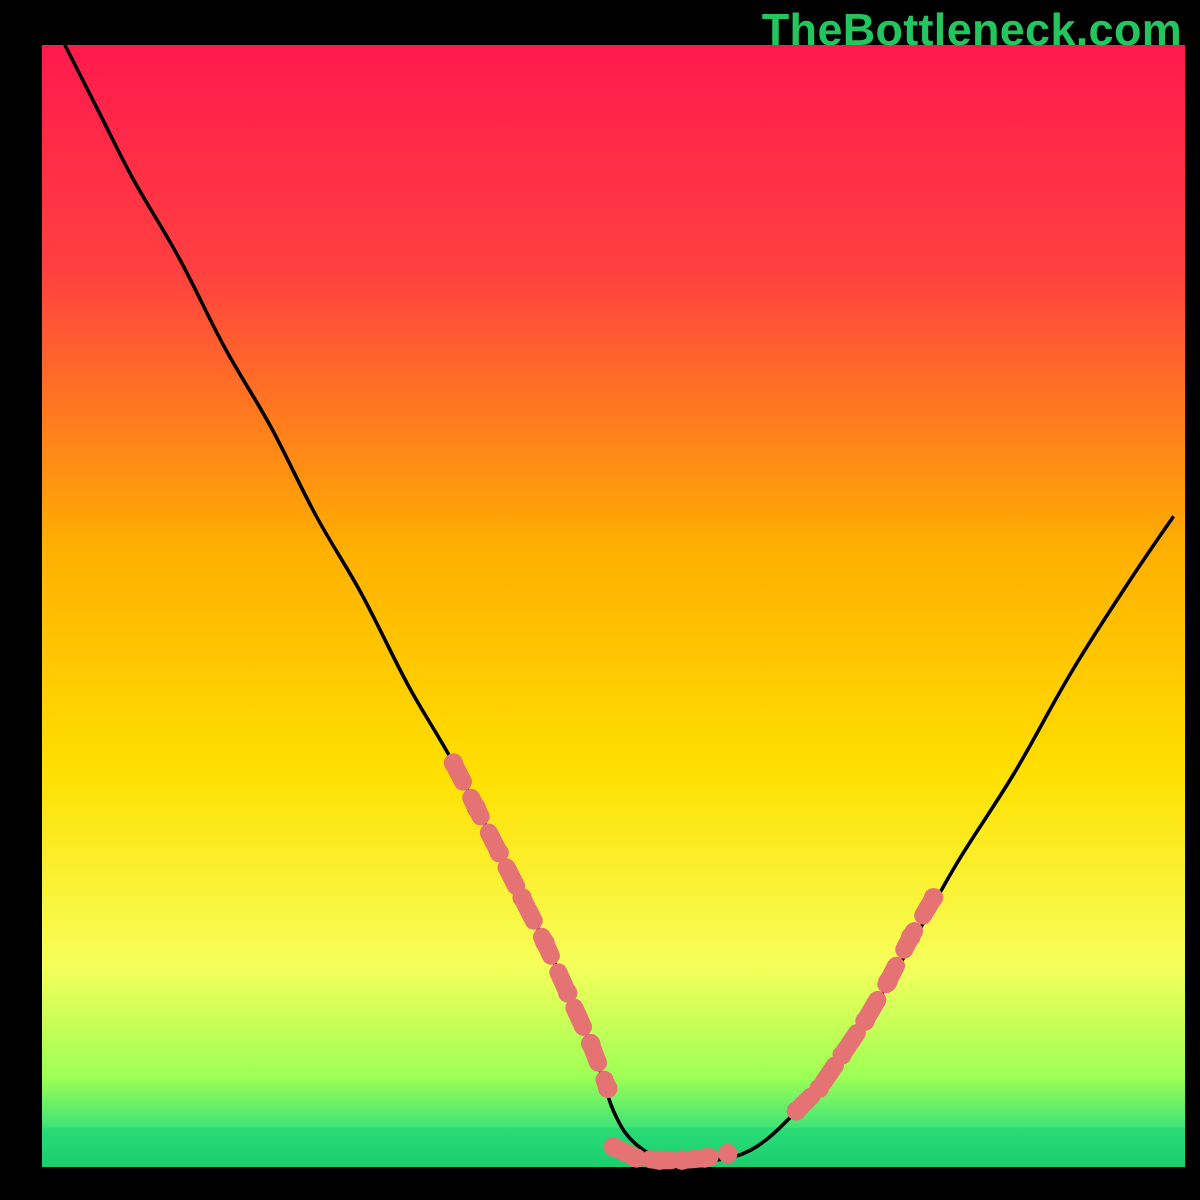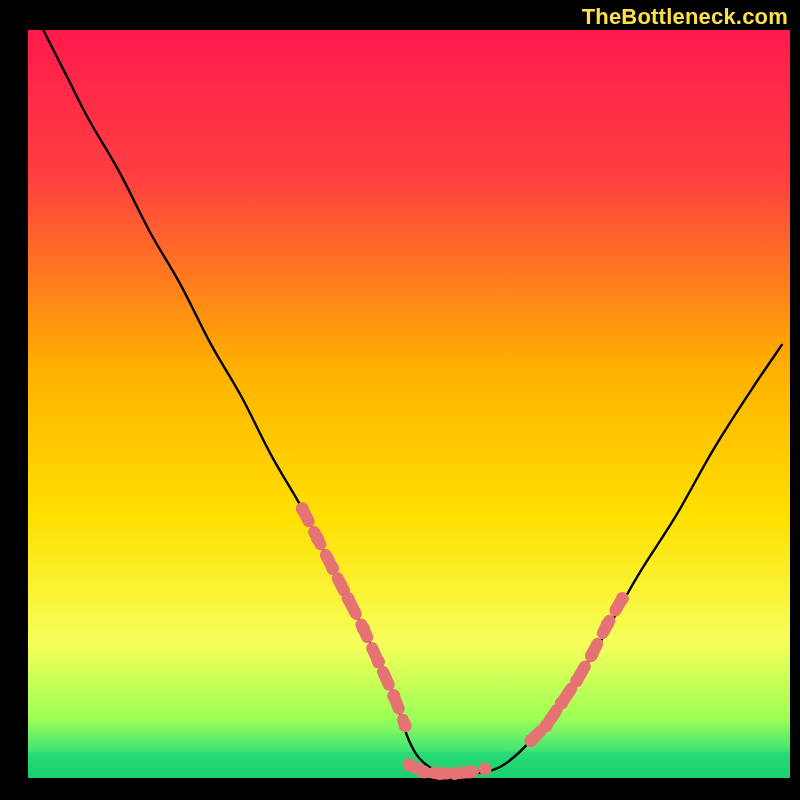--- a/index.html
+++ b/index.html
@@ -13,22 +13,22 @@
   }
   .chart-wrap {
     position: relative;
     width: 800px;
     height: 800px;
   }
   .watermark {
     position: absolute;
     top: 4px;
     right: 12px;
-    color: #fde047;
-    font-size: 22px;
+    color: #22c55e;
+    font-size: 30px;
     font-weight: 600;
     letter-spacing: 0.2px;
     z-index: 5;
   }
   svg {
     display: block;
   }
 </style>
 </head>
 <body>

